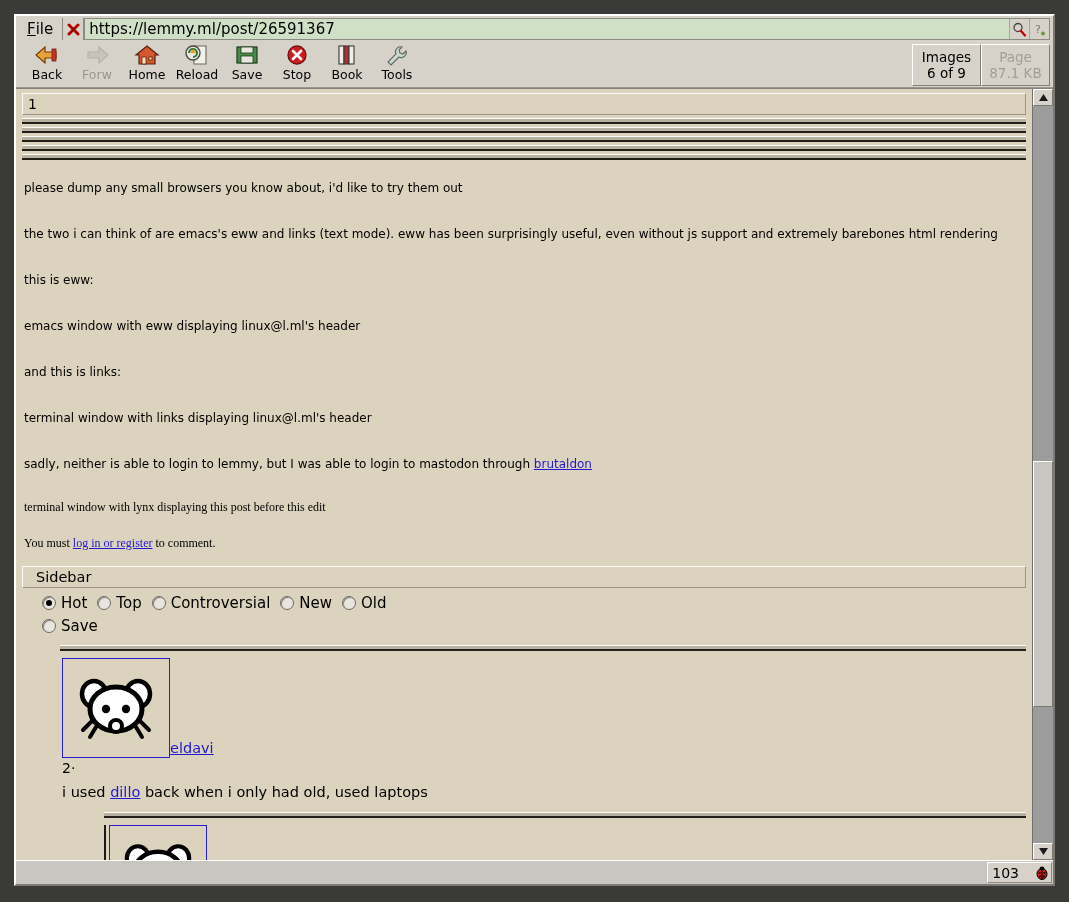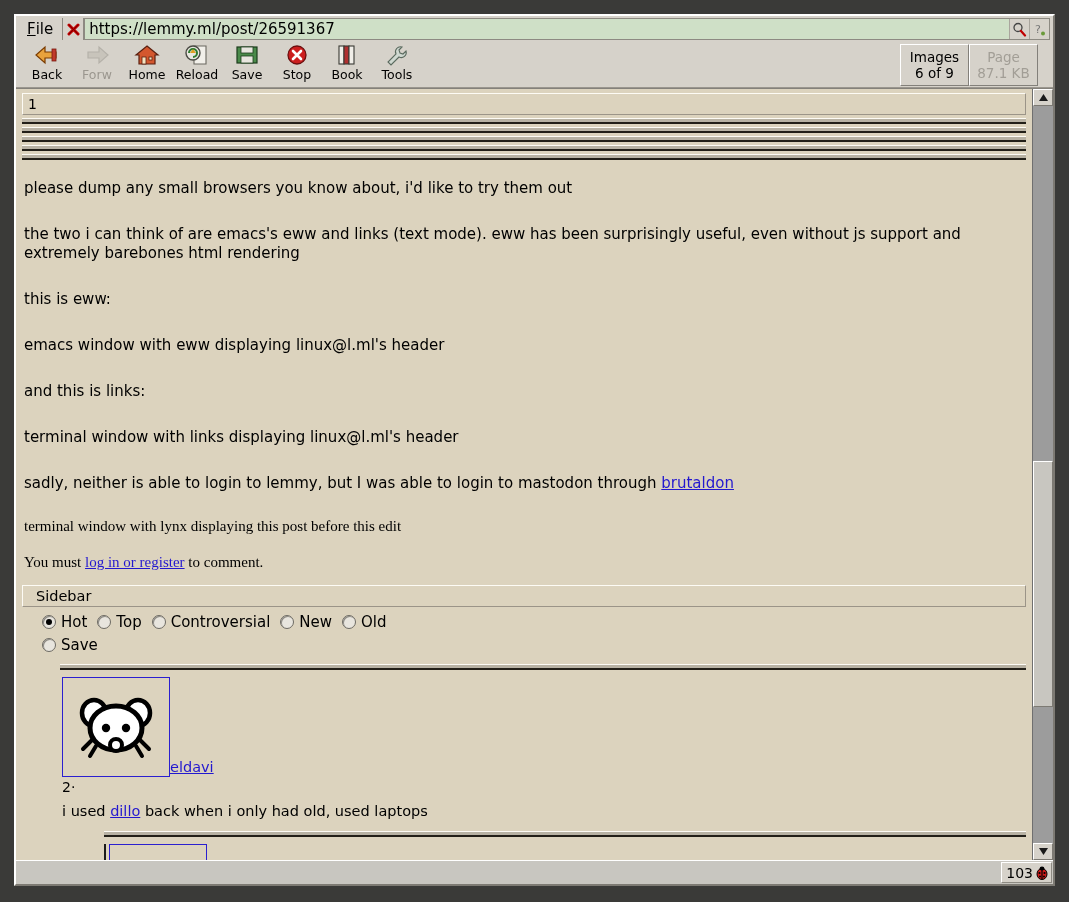--- a/index.html
+++ b/index.html
@@ -112,21 +112,21 @@
   .tool-btn .lbl {
     font-size: 12.5px;
     color: #000;
     margin-top: 1px;
     line-height: 13px;
   }
   .tool-btn.disabled .lbl { color: #9b978f; }
   .tool-btn.disabled .ico { opacity: 0.45; }
   .status-boxes {
     position: absolute;
-    right: 15px;
+    right: 3px;
     top: 2px;
     display: flex;
   }
   .status-box {
     width: 67px;
     height: 40px;
     background: #d6d2ca;
     border-top: 1px solid #ffffff;
     border-left: 1px solid #ffffff;
     border-right: 1px solid #83807a;
@@ -211,21 +211,21 @@
   .rule {
     margin: 3px 6px;
     height: 3px;
     border-top: 1px solid #fdfbf5;
     border-bottom: 2px solid #221f18;
     background: #b8b2a4;
   }
   .para {
     margin: 12px 8px;
     padding: 7px 0 8px 0;
-    font-size: 15px;
+    font-size: 12px;
     line-height: 19px;
     color: #000;
   }
   .para.tight { padding: 4px 0 1px 0; font-family: Liberation Serif, serif; }
   a.lnk {
     color: #2318cf;
     text-decoration: underline;
     cursor: pointer;
   }
   .sidebar-box {
@@ -324,21 +324,21 @@
     display: flex;
     align-items: stretch;
     justify-content: flex-end;
     box-sizing: border-box;
     padding: 1px;
   }
   .status-left { flex: 1; }
   .bug-box {
     display: flex;
     align-items: center;
-    gap: 2px;
+    gap: 16px;
     border: 1px solid #8d8a82;
     border-top-color: #ffffff;
     border-left-color: #ffffff;
     background: #d6d2ca;
     padding: 0 2px 0 4px;
     font-size: 14px;
     color: #000;
     cursor: default;
   }
 </style>

